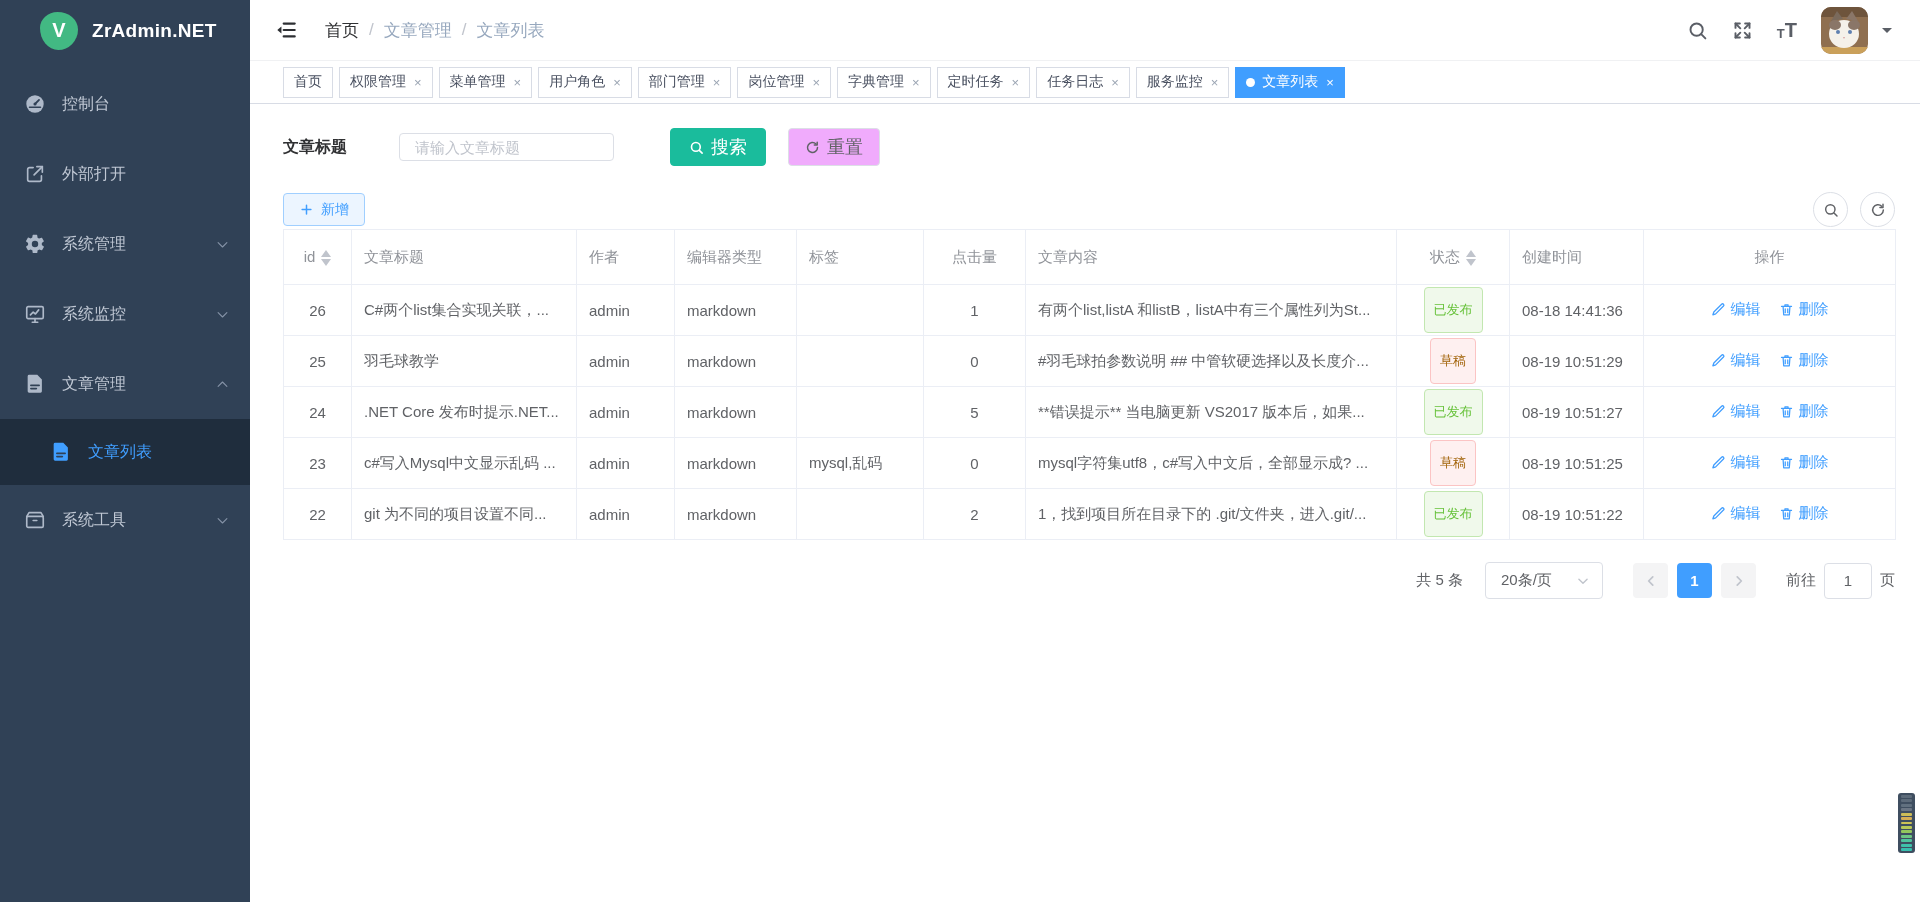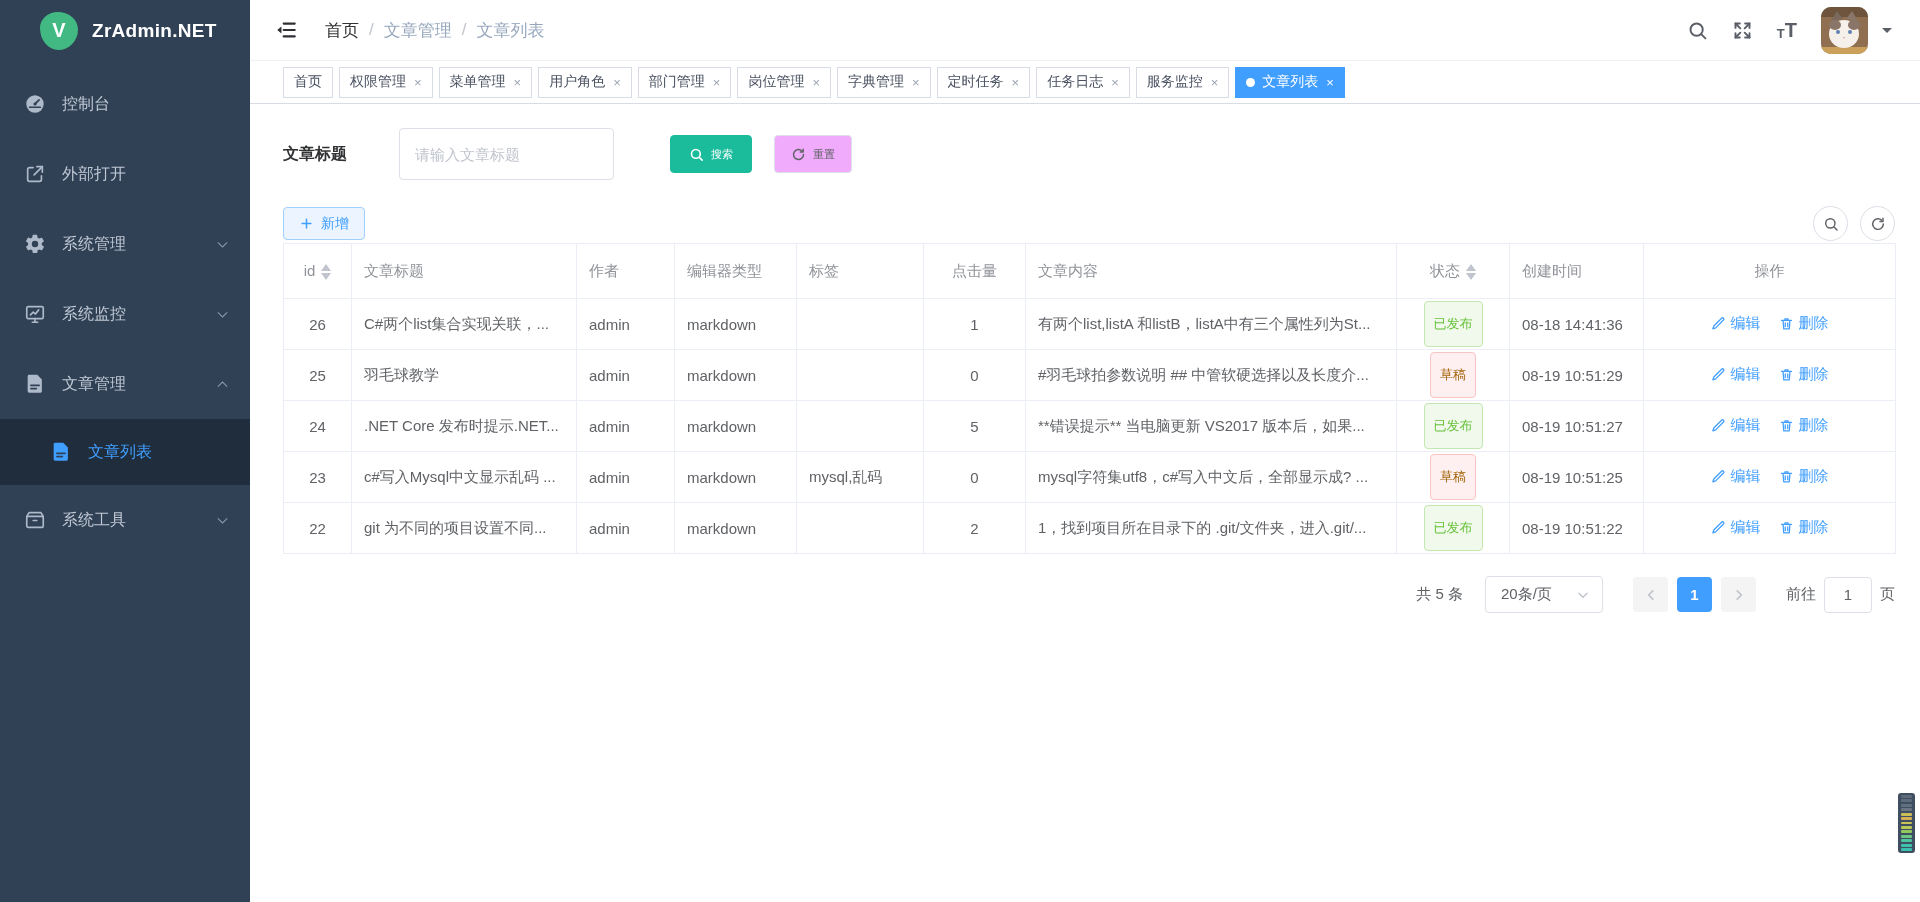--- a/index.html
+++ b/index.html
@@ -56,33 +56,33 @@
   .tag .tag-close { margin-left:8px; font-size:13px; color:#9aa4b2; line-height:1; }
   .tag.active { background:#409EFF; border-color:#409EFF; color:#fff; }
   .tag.active .tag-dot { display:inline-block; }
   .tag.active .tag-close { color:#fff; }
 
   
   .content { padding:0 25px 0 33px; }
   .filter-row { margin-top:24px; display:flex; align-items:center; }
   .form-item { display:flex; align-items:center; }
   .form-label { font-size:16px; font-weight:bold; color:#303133; }
-  .text-input { width:215px; height:52px; border:1px solid #dcdfe6; border-radius:4px;
+  .text-input { width:215px; height:28px; border:1px solid #dcdfe6; border-radius:4px;
     padding:0 15px; font-size:15px; color:#4c1d95; outline:none; margin-left:52px;
     font-family:"Liberation Sans","DejaVu Sans",sans-serif; }
   .text-input::placeholder { color:#c0c4cc; }
   .select { height:40px; border:1px solid #dcdfe6; border-radius:4px; background:#fff;
     display:flex; align-items:center; justify-content:space-between; padding:0 12px 0 15px;
     font-size:15px; cursor:pointer; }
   .status-select { width:200px; margin-left:70px; }
   .select-placeholder { color:#c0c4cc; }
   .select-caret { color:#c0c4cc; display:inline-flex; }
   .select-caret svg { width:14px; height:14px; }
   .btn { display:inline-flex; align-items:center; justify-content:center; gap:7px; height:38px;
-    border-radius:4px; font-size:11px; cursor:pointer; border:1px solid transparent;
+    border-radius:4px; font-size:18px; cursor:pointer; border:1px solid transparent;
     font-family:"Liberation Sans","DejaVu Sans",sans-serif; }
   .btn svg { width:15px; height:15px; }
   .btn-search { margin-left:56px; padding:0 18px; background:#1ABC9C; border-color:#1ABC9C; color:#fff; }
   .btn-reset { margin-left:22px; padding:0 16px; background:#f0abfc; border-color:#dcdfe6; color:#606266; }
   .toolbar-row { margin-top:26px; display:flex; align-items:center; justify-content:space-between; }
   .btn-add { height:33px; padding:0 15px; background:#ecf5ff; border-color:#a0cfff; color:#409EFF; font-size:14px; }
   .toolbar-right { display:flex; gap:12px; }
   .circle-btn { width:35px; height:35px; border-radius:50%; border:1px solid #dcdfe6; background:#fff;
     color:#606266; display:inline-flex; align-items:center; justify-content:center; cursor:pointer; }
   .circle-btn svg { width:16px; height:16px; }

